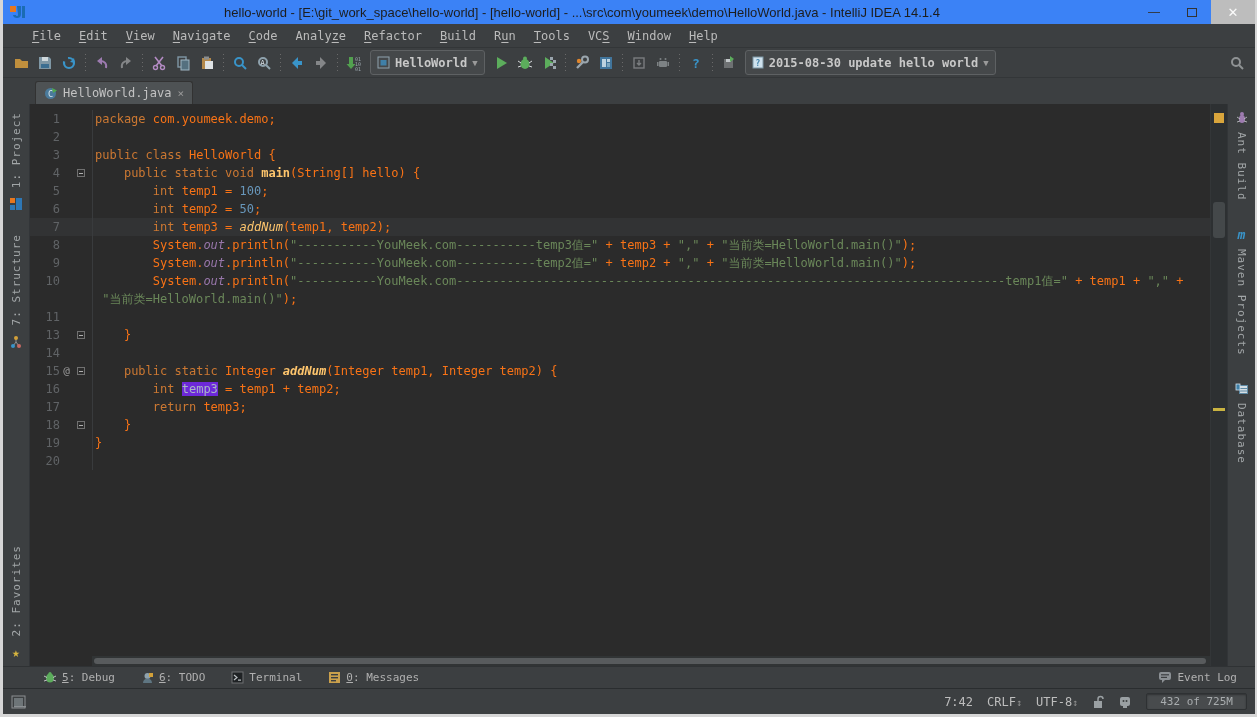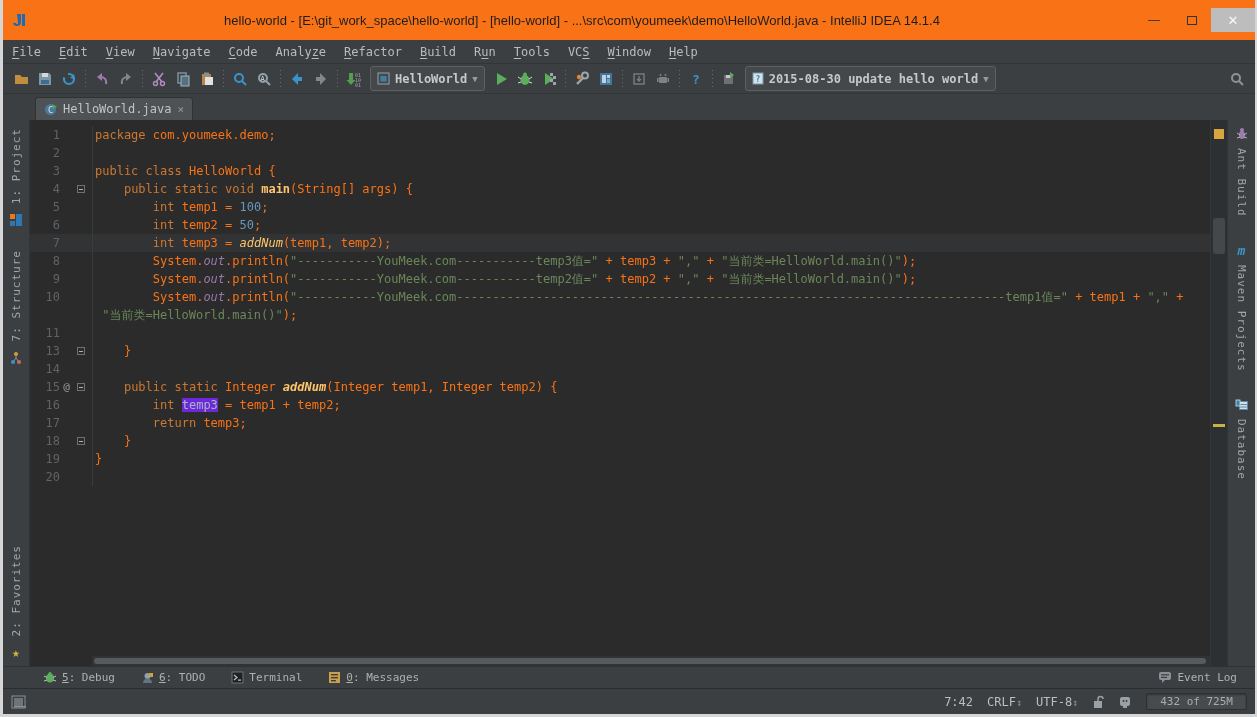--- a/index.html
+++ b/index.html
@@ -2,32 +2,32 @@
 <html><head>
 <meta charset="utf-8">
 <style>
   * { margin:0; padding:0; box-sizing:border-box; }
   html,body { width:1257px; height:717px; overflow:hidden; background:#2b2b2b;
               font-family:"DejaVu Sans Mono", monospace; }
   .win { width:1257px; height:717px; display:flex; flex-direction:column;
          border-left:3px solid #d6d6d6; border-right:2px solid #d6d6d6; border-bottom:3px solid #d6d6d6; }
 
   
-  .titlebar { height:40px; background:#f97316; display:flex; align-items:center;
+  .titlebar { height:24px; background:#3b82f6; display:flex; align-items:center;
               font-family:"Liberation Sans", sans-serif; font-size:13px; color:#1d1d1d; flex:none; }
   .tb-logo { width:22px; height:18px; margin-left:4px; flex:none; }
   .tb-title { flex:1; text-align:center; white-space:nowrap; overflow:hidden; }
   .win-ctrls { display:flex; align-items:center; height:100%; flex:none; }
   .wc { width:38px; height:20px; display:flex; align-items:center; justify-content:center;
         color:#333; font-size:12px; }
   .wc.close { background:#bdbdbd; color:#fafafa; width:44px; height:24px; font-size:13px; }
   .wc .maxbox { width:10px; height:9px; border:1px solid #333; display:block; }
 
   
-  .menubar { height:23px; background:#3c3f41; display:flex; align-items:center; padding-left:0;
+  .menubar { height:23px; background:#3c3f41; display:flex; align-items:center; padding-left:20px;
              font-size:12px; color:#bbbbbb; flex:none;
              background-image:radial-gradient(#46494b 0.7px, transparent 0.7px); background-size:4px 4px; }
   .menu-item { padding:0 9px; cursor:default; }
   .menu-item u { text-underline-offset:2px; }
 
   
   .toolbar { height:30px; background:#3c3f41; display:flex; align-items:center; padding:0 6px;
              flex:none; border-top:1px solid #333638;
              background-image:radial-gradient(#46494b 0.7px, transparent 0.7px); background-size:4px 4px; }
   .tbtn { width:24px; height:24px; display:flex; align-items:center; justify-content:center; flex:none; }
@@ -361,21 +361,21 @@
       <div style="height:8px"></div>
       <span class="sic" style="color:#d8b63f;font-size:13px">★</span>
       <div style="height:6px"></div>
     </div>
 
     <div class="editor-wrap">
       <div class="editor" id="editor">
           <div class="row"><span class="gut"><span class="gnum">1</span><span class="gann"></span><span class="gfold"></span></span><span class="code"><span class="c-kw">package</span><span class="c-def"> com.youmeek.demo;</span></span></div>
           <div class="row"><span class="gut"><span class="gnum">2</span><span class="gann"></span><span class="gfold"></span></span><span class="code"></span></div>
           <div class="row"><span class="gut"><span class="gnum">3</span><span class="gann"></span><span class="gfold"></span></span><span class="code"><span class="c-kw">public class </span><span class="c-def">HelloWorld {</span></span></div>
-          <div class="row"><span class="gut"><span class="gnum">4</span><span class="gann"></span><span class="gfold"><span class="fbox"></span></span></span><span class="code"><span class="c-def">    </span><span class="c-kw">public static void </span><span class="c-m">main</span><span class="c-def">(String[] args) {</span></span></div>
+          <div class="row"><span class="gut"><span class="gnum">4</span><span class="gann"></span><span class="gfold"><span class="fbox"></span></span></span><span class="code"><span class="c-def">    </span><span class="c-kw">public static void </span><span class="c-m">main</span><span class="c-def">(String[] hello) {</span></span></div>
           <div class="row"><span class="gut"><span class="gnum">5</span><span class="gann"></span><span class="gfold"></span></span><span class="code"><span class="c-def">        </span><span class="c-kw">int</span><span class="c-def"> temp1 = </span><span class="c-num">100</span><span class="c-def">;</span></span></div>
           <div class="row"><span class="gut"><span class="gnum">6</span><span class="gann"></span><span class="gfold"></span></span><span class="code"><span class="c-def">        </span><span class="c-kw">int</span><span class="c-def"> temp2 = </span><span class="c-num">50</span><span class="c-def">;</span></span></div>
           <div class="row cur"><span class="gut"><span class="gnum">7</span><span class="gann"></span><span class="gfold"></span></span><span class="code"><span class="c-def">        </span><span class="c-kw">int</span><span class="c-def"> temp3 = </span><span class="c-sm">addNum</span><span class="c-def">(temp1, temp2);</span></span></div>
           <div class="row"><span class="gut"><span class="gnum">8</span><span class="gann"></span><span class="gfold"></span></span><span class="code"><span class="c-def">        System.</span><span class="c-sf">out</span><span class="c-def">.println(</span><span class="c-str">"-----------YouMeek.com-----------temp3值="</span><span class="c-def"> + temp3 + </span><span class="c-str">","</span><span class="c-def"> + </span><span class="c-str">"当前类=HelloWorld.main()"</span><span class="c-def">);</span></span></div>
           <div class="row"><span class="gut"><span class="gnum">9</span><span class="gann"></span><span class="gfold"></span></span><span class="code"><span class="c-def">        System.</span><span class="c-sf">out</span><span class="c-def">.println(</span><span class="c-str">"-----------YouMeek.com-----------temp2值="</span><span class="c-def"> + temp2 + </span><span class="c-str">","</span><span class="c-def"> + </span><span class="c-str">"当前类=HelloWorld.main()"</span><span class="c-def">);</span></span></div>
           <div class="row"><span class="gut"><span class="gnum">10</span><span class="gann"></span><span class="gfold"></span></span><span class="code"><span class="c-def">        System.</span><span class="c-sf">out</span><span class="c-def">.println(</span><span class="c-str">"-----------YouMeek.com----------------------------------------------------------------------------temp1值="</span><span class="c-def"> + temp1 + </span><span class="c-str">","</span><span class="c-def"> +</span></span></div>
           <div class="row"><span class="gut"><span class="gnum"></span><span class="gann"></span><span class="gfold"></span></span><span class="code"><span class="c-def"> </span><span class="c-str">"当前类=HelloWorld.main()"</span><span class="c-def">);</span></span></div>
           <div class="row"><span class="gut"><span class="gnum">11</span><span class="gann"></span><span class="gfold"></span></span><span class="code"></span></div>
           <div class="row"><span class="gut"><span class="gnum">13</span><span class="gann"></span><span class="gfold"><span class="fbox"></span></span></span><span class="code"><span class="c-def">    }</span></span></div>
           <div class="row"><span class="gut"><span class="gnum">14</span><span class="gann"></span><span class="gfold"></span></span><span class="code"></span></div>

